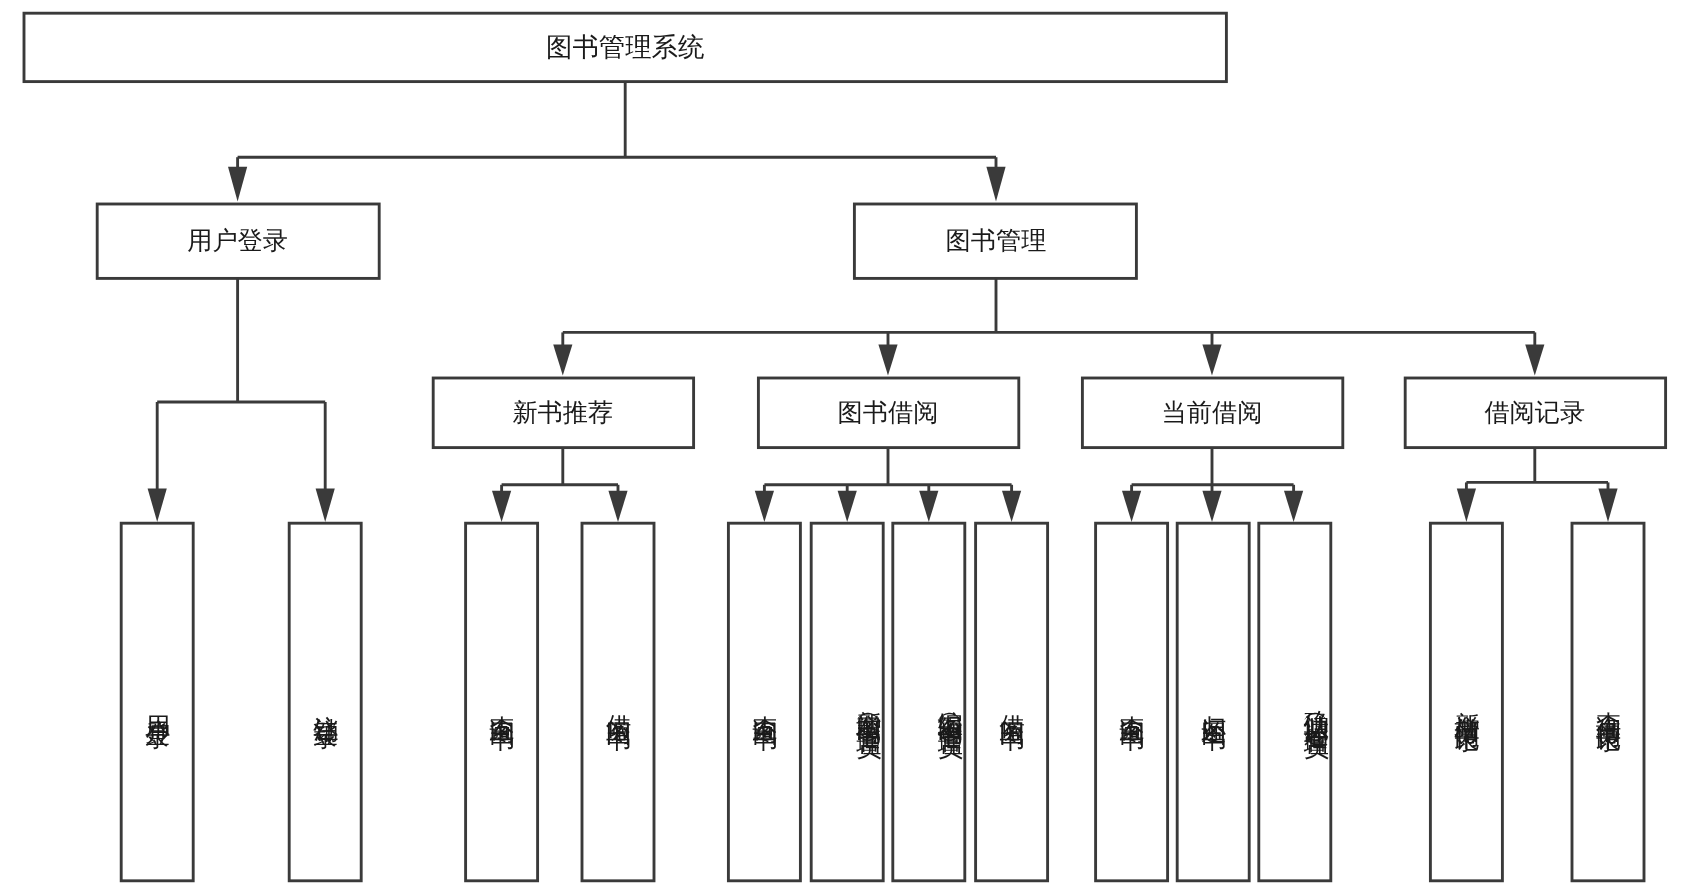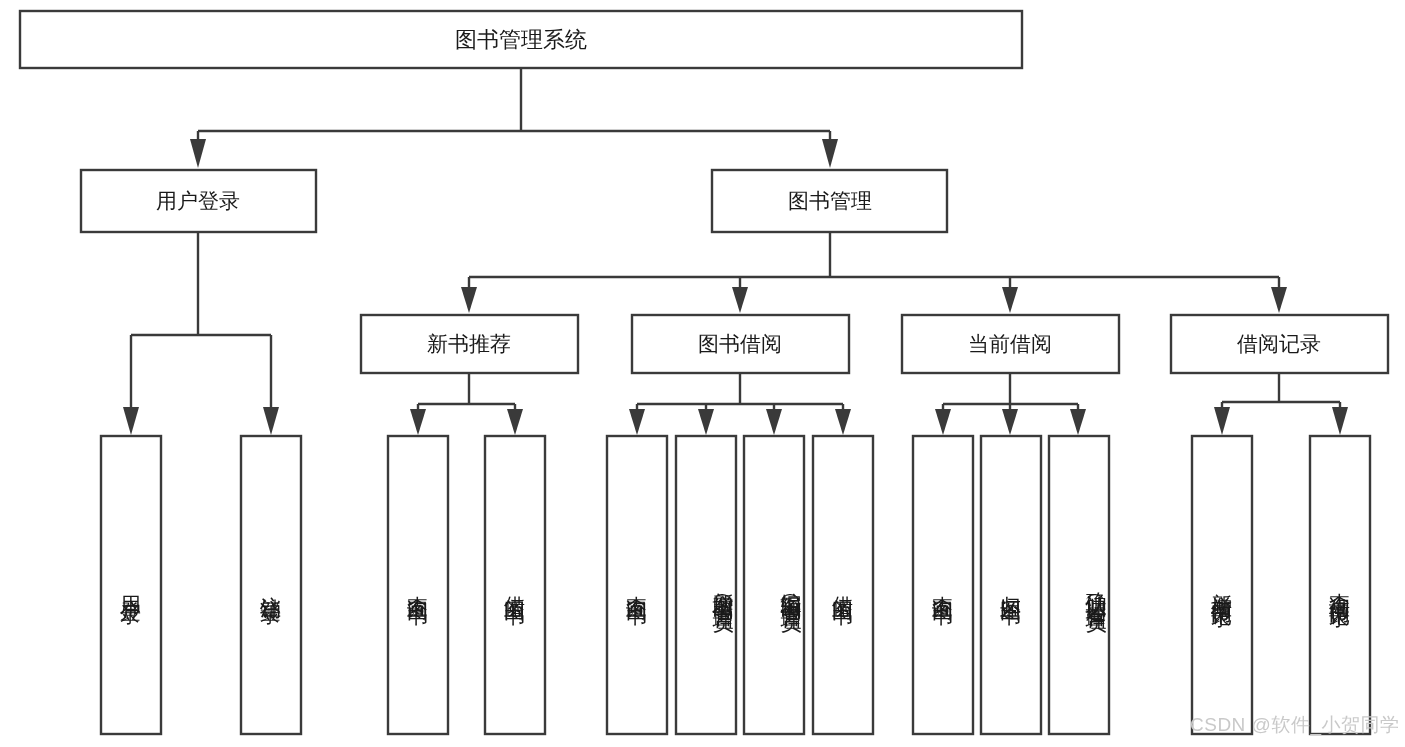--- a/index.html
+++ b/index.html
@@ -215,15 +215,14 @@
   <div class="leaf-label center" style="left:913px; top:436px; width:60px; height:298px;">查询图书</div>
 
   <div class="leaf-label center" style="left:981px; top:436px; width:60px; height:298px;">归还图书</div>
 
   <div class="leaf-label top" style="left:1049px; top:443px; width:60px; height:291px;">确认归还（管理员）</div>
 
   <div class="leaf-label center" style="left:1192px; top:436px; width:60px; height:298px;">新增借阅记录</div>
 
   <div class="leaf-label center" style="left:1310px; top:436px; width:60px; height:298px;">查询借阅记录</div>
 
-  <div id="watermark">CSDN @软件_小贺同学</div>
 
 </div>
 
 </body></html>

